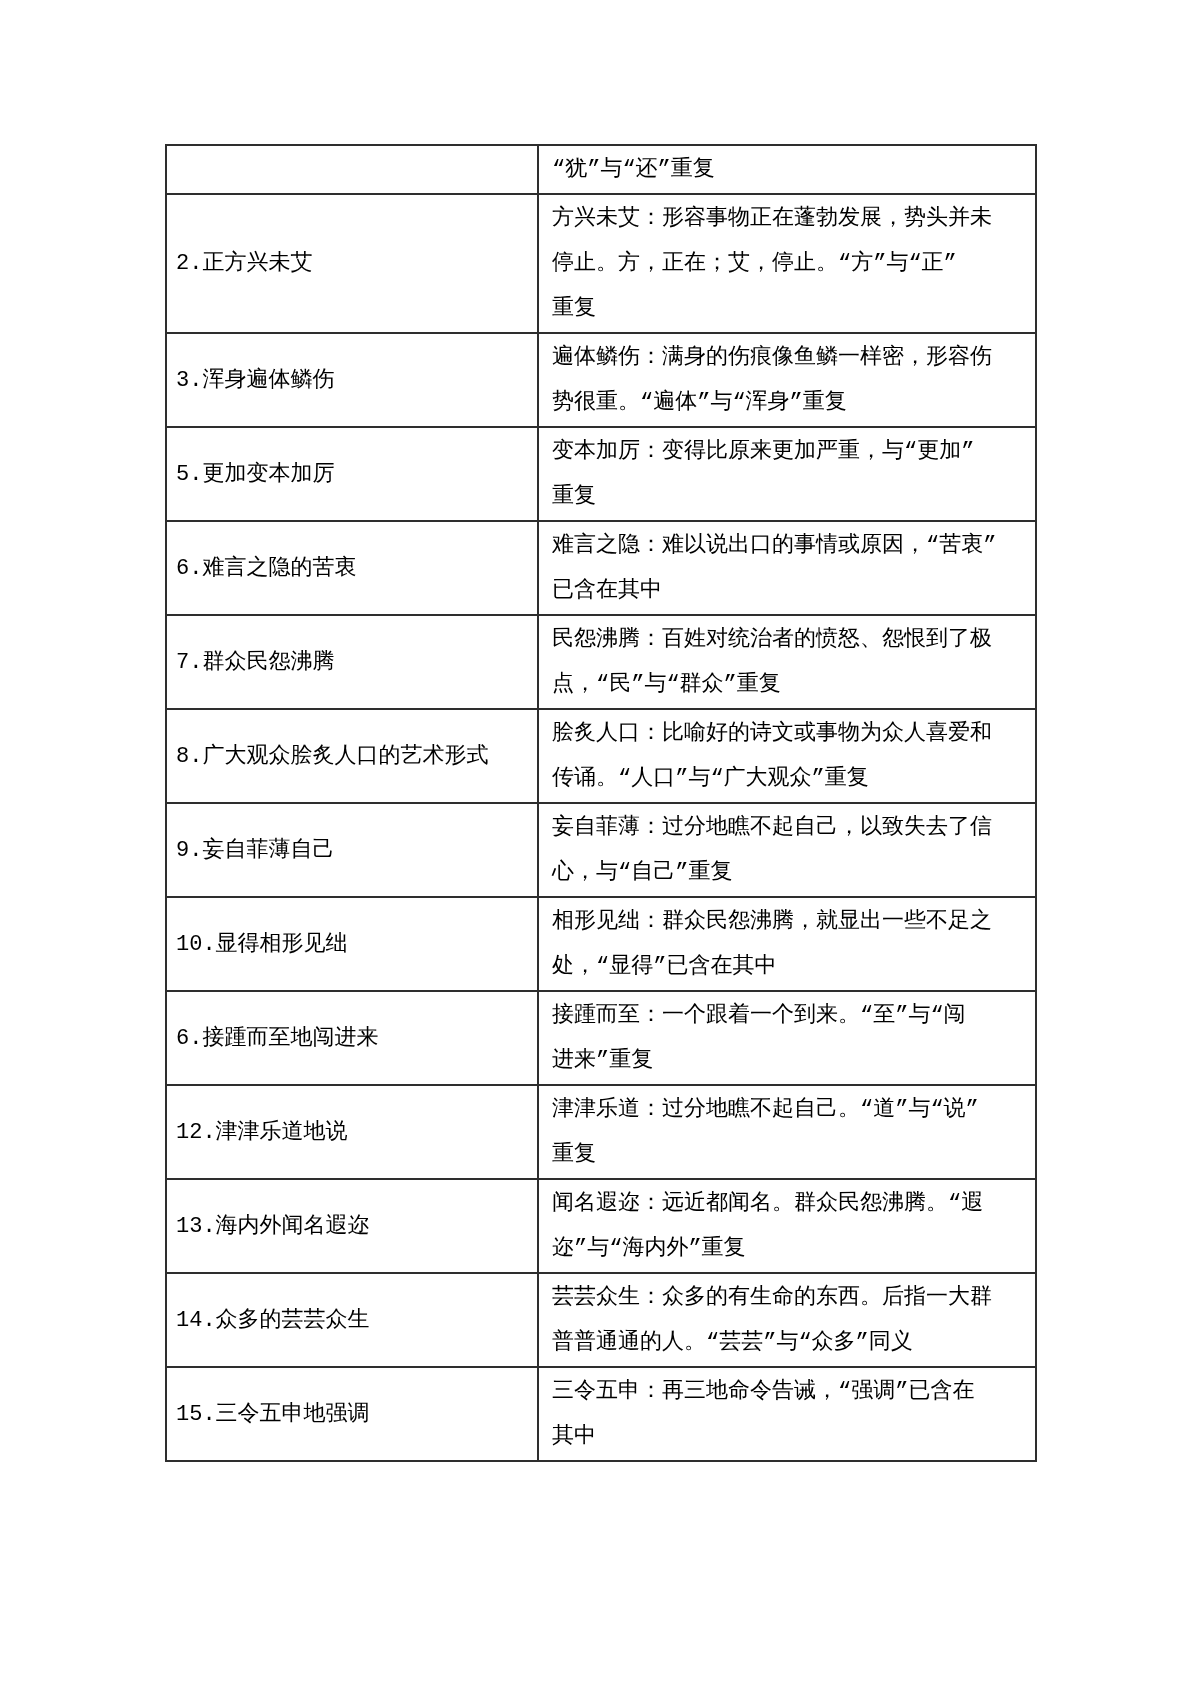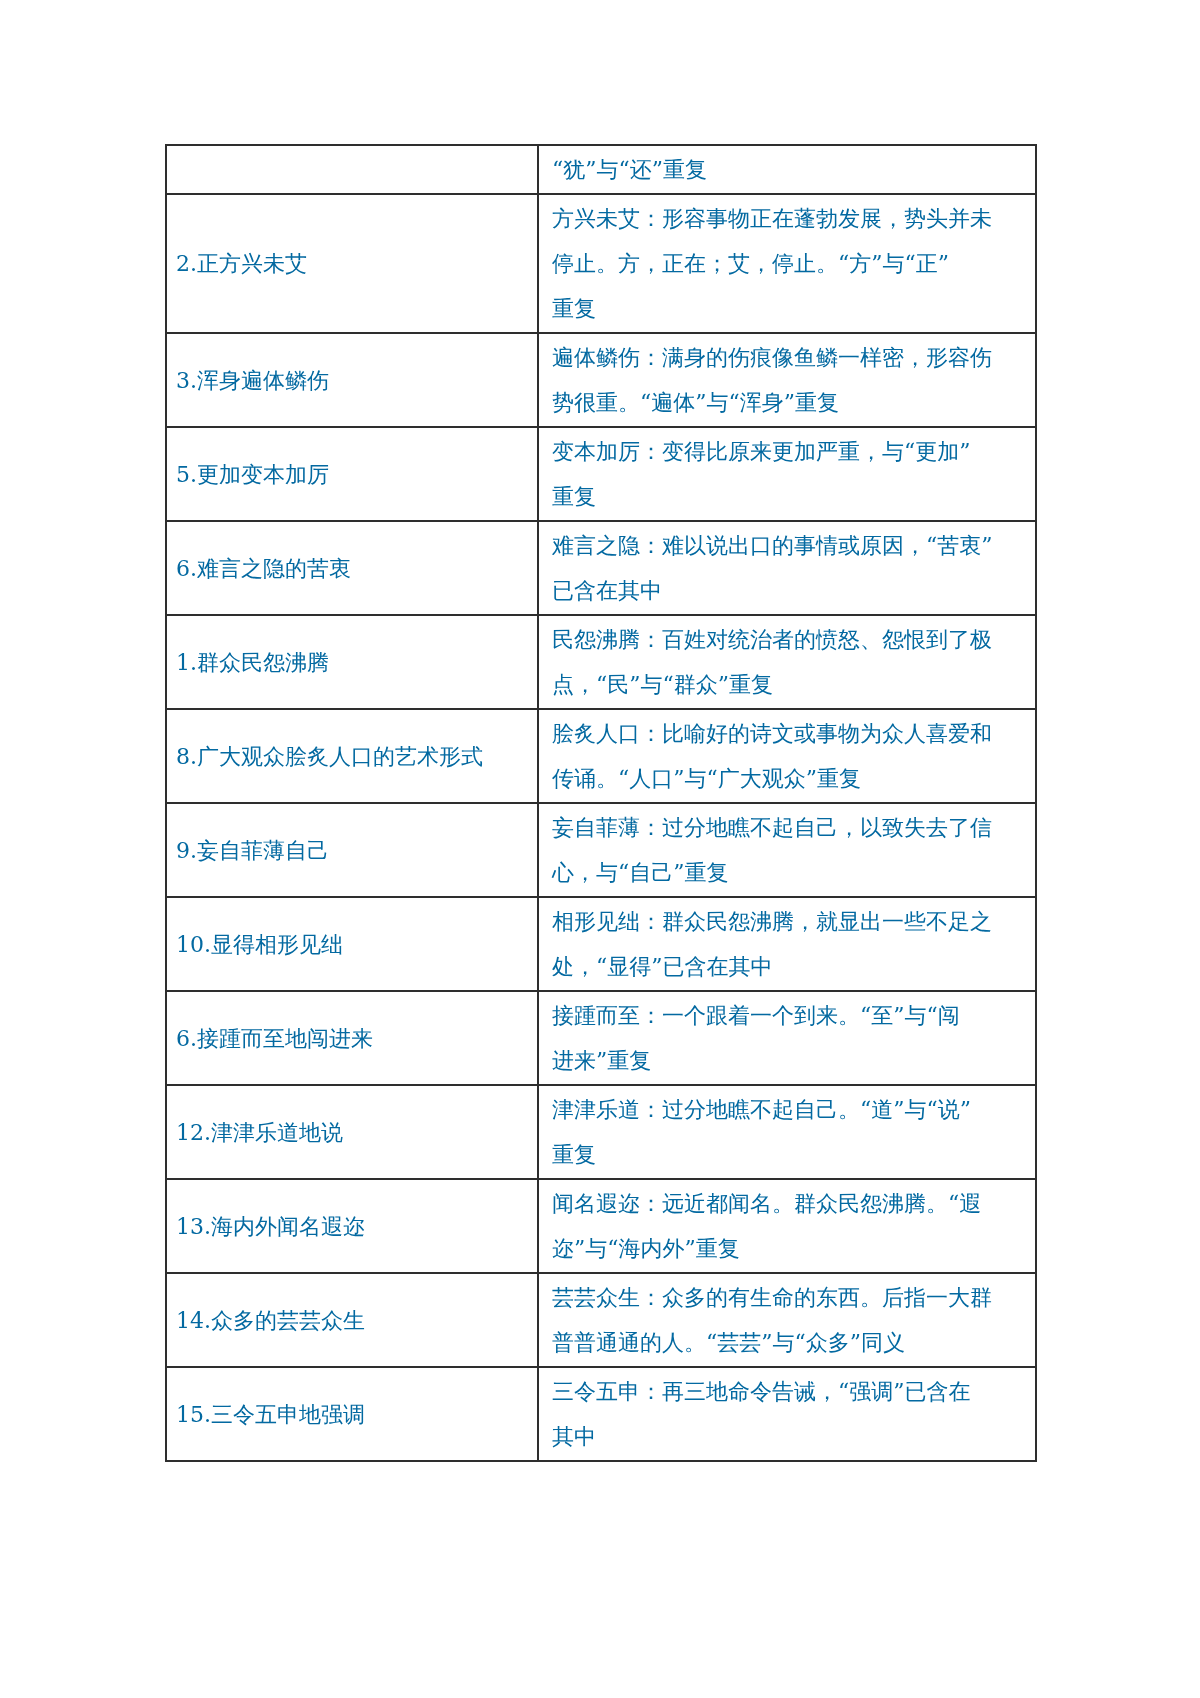--- a/index.html
+++ b/index.html
@@ -21,22 +21,23 @@
     top: 144px;
     width: 870px;
     border-collapse: collapse;
     table-layout: fixed;
   }
   table.redundancy-table td {
     border: 2px solid #2e2e2e;
     font-size: 22px;
     line-height: 45px;
     vertical-align: middle;
-    color: #0369a1;
+    color: #000000;
     overflow: hidden;
+    font-family: Liberation Mono, monospace;
   }
   td.c1 {
     padding: 1px 6px 1px 9px;
     margin-top: 44px;
   }
   td.c2 {
     padding: 1px 10px 1px 13px;
     white-space: pre-line;
   }
 </style>
@@ -69,21 +70,21 @@
         <td class="c1">5.更加变本加厉</td>
         <td class="c2">变本加厉：变得比原来更加严重，与“更加”
 重复</td>
       </tr>
       <tr>
         <td class="c1">6.难言之隐的苦衷</td>
         <td class="c2">难言之隐：难以说出口的事情或原因，“苦衷”
 已含在其中</td>
       </tr>
       <tr>
-        <td class="c1">1.群众民怨沸腾</td>
+        <td class="c1">7.群众民怨沸腾</td>
         <td class="c2">民怨沸腾：百姓对统治者的愤怒、怨恨到了极
 点，“民”与“群众”重复</td>
       </tr>
       <tr>
         <td class="c1">8.广大观众脍炙人口的艺术形式</td>
         <td class="c2">脍炙人口：比喻好的诗文或事物为众人喜爱和
 传诵。“人口”与“广大观众”重复</td>
       </tr>
       <tr>
         <td class="c1">9.妄自菲薄自己</td>

